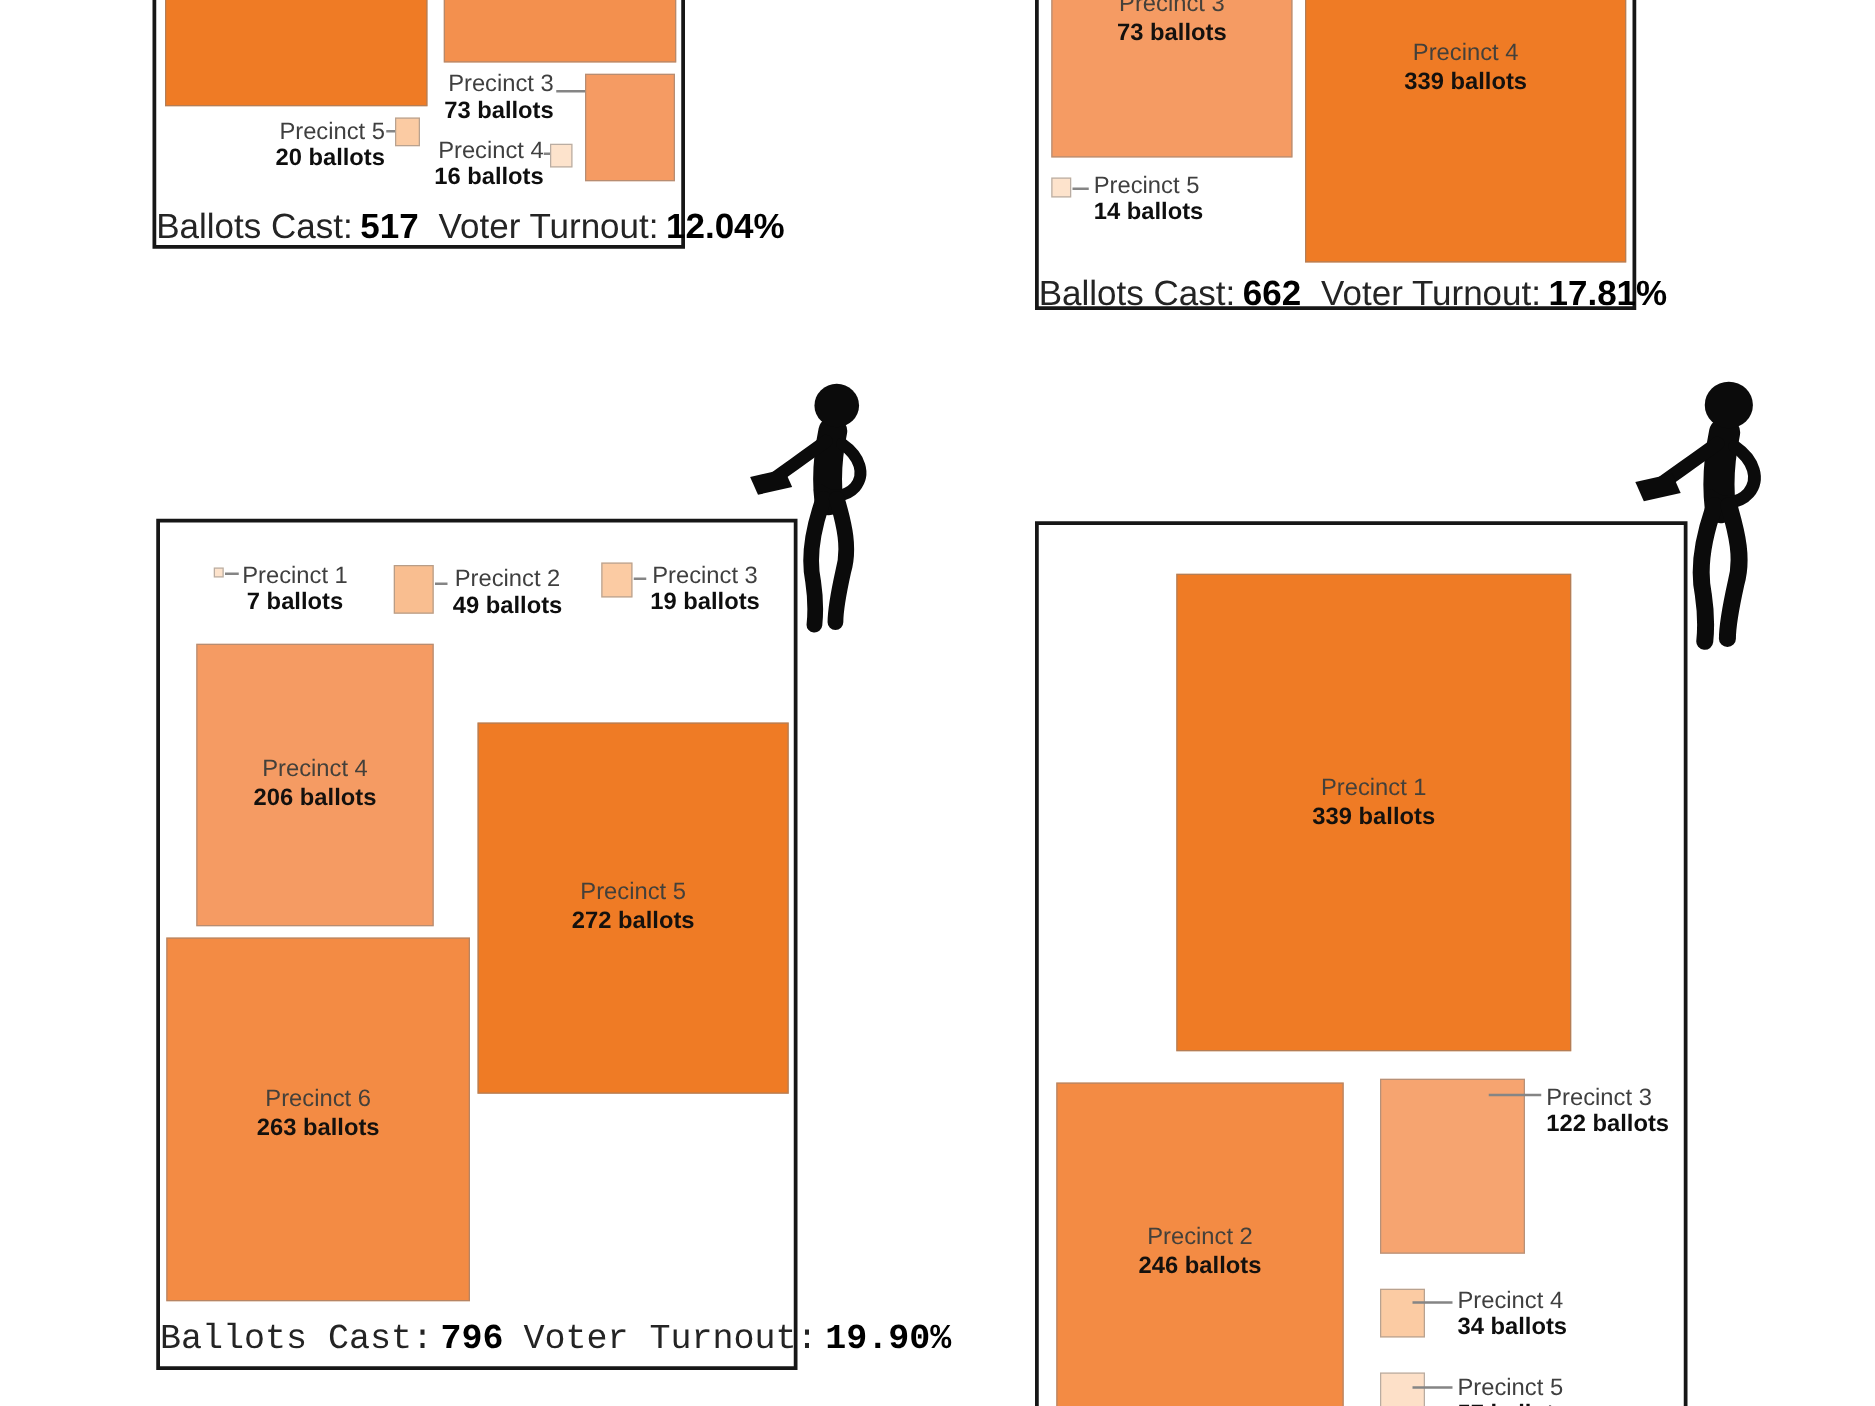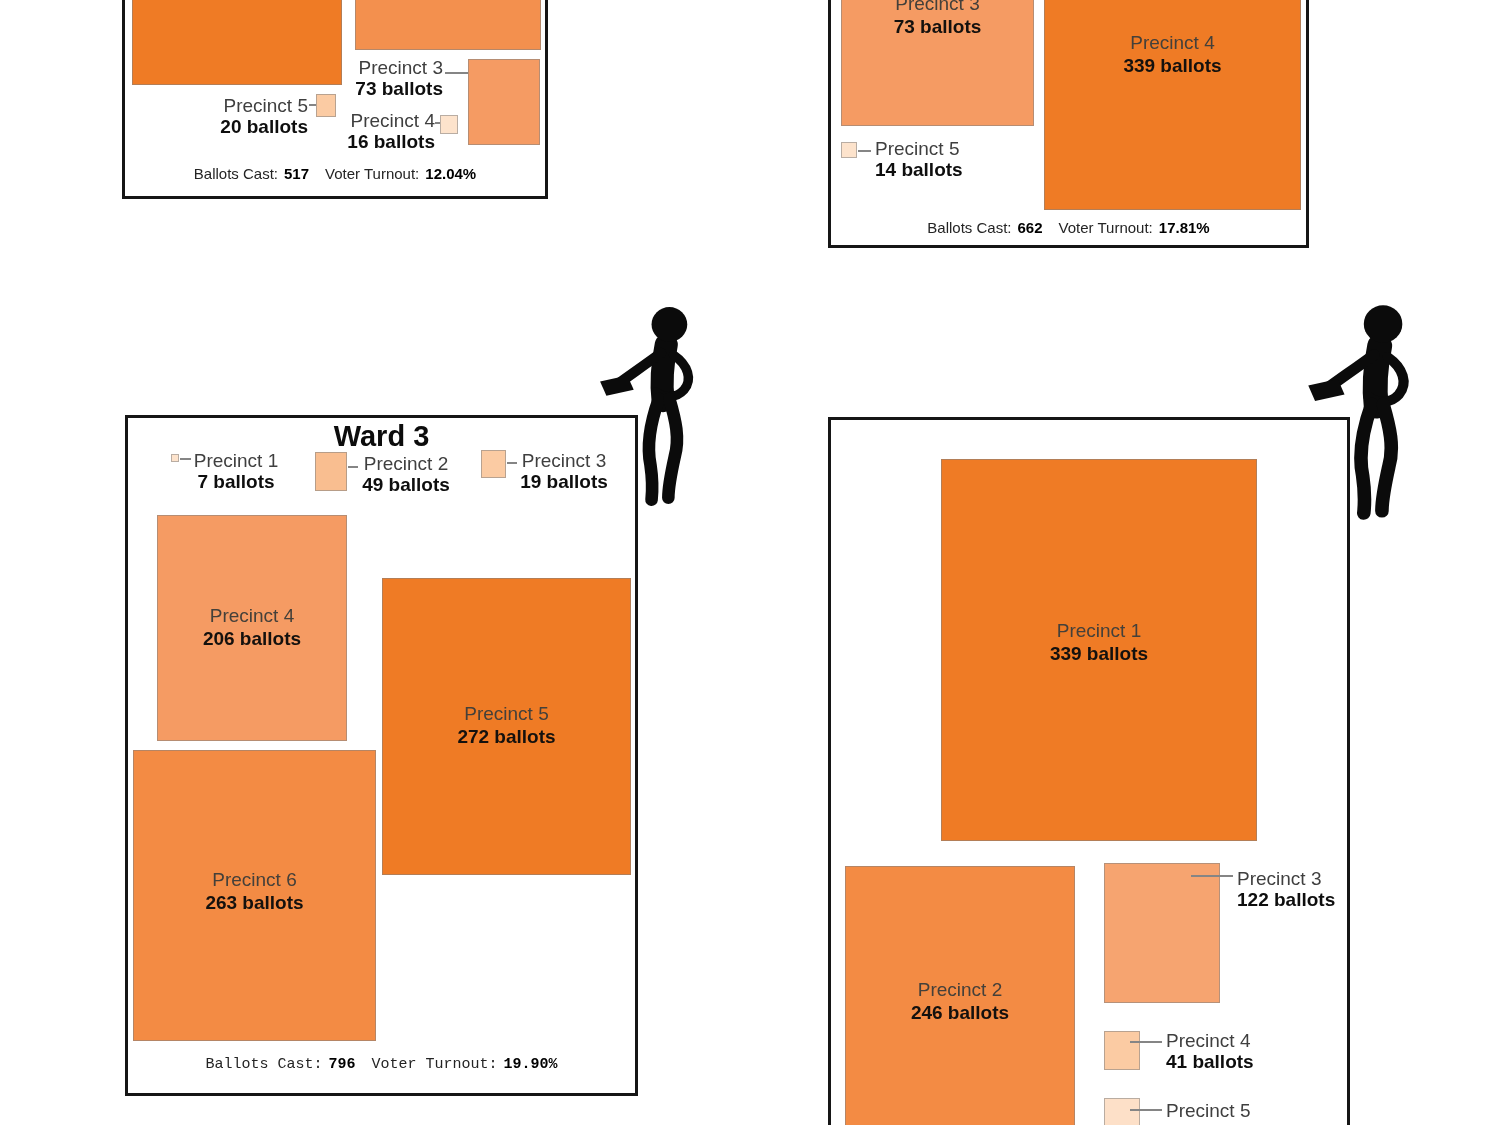--- a/index.html
+++ b/index.html
@@ -24,21 +24,21 @@
   .il .nm{color:#44403a;}
   .il .ct{font-weight:700;color:#14110e;}
   
   .co{position:absolute;line-height:21px;font-size:19px;}
   .co.right{text-align:right;}
   .co.left{text-align:left;}
   .co.center{text-align:center;}
   .co .nm{color:#3f3f3f;}
   .co .ct{font-weight:700;color:#0e0e0e;}
   .conn{position:absolute;height:0;border-top:2px solid #858585;}
-  .ft{position:absolute;left:0;right:0;text-align:center;font-size:15px;color:#242424;white-space:nowrap;}
+  .ft{position:absolute;left:0;right:0;text-align:center;font-size:28px;color:#242424;white-space:nowrap;}
   .ft b{color:#000;font-weight:800;margin-left:6px;}
   .ft .gap{display:inline-block;width:16px;}
   .wtitle{position:absolute;left:0;right:0;text-align:center;font-size:29px;font-weight:800;color:#0c0c0c;}
   .fig{position:absolute;}
 </style>
 </head>
 <body>
 
 <div class="panel" style="left:122px;top:-121px;width:426px;height:320px;">
   <div class="sq c-darkest" style="left:7px;top:0;width:210px;height:203px;"></div>
@@ -88,21 +88,20 @@
     <div class="nm">Precinct 5</div>
     <div class="ct">14 ballots</div>
   </div>
 
   <div class="ft" style="top:337px;text-align:center;">
     <span>Ballots Cast:</span><b>662</b><span class="gap"></span><span>Voter Turnout:</span><b>17.81%</b>
   </div>
 </div>
 
 <div class="panel" style="left:125px;top:415px;width:513px;height:681px;">
-  <div class="wtitle" style="top:2px;">Ward 3</div>
 
   <div class="sq c-pale" style="left:43px;top:36px;width:8px;height:8px;"></div>
   <div class="conn" style="left:52px;top:40px;width:11px;"></div>
   <div class="co center" style="left:62px;top:32px;width:92px;">
     <div class="nm">Precinct 1</div>
     <div class="ct">7 ballots</div>
   </div>
 
   <div class="sq c-light" style="left:187px;top:34px;width:32px;height:39px;"></div>
   <div class="conn" style="left:220px;top:48px;width:10px;"></div>
@@ -160,21 +159,21 @@
   <div class="conn" style="left:360px;top:455px;width:42px;"></div>
   <div class="co left" style="left:406px;top:448px;width:130px;">
     <div class="nm">Precinct 3</div>
     <div class="ct">122 ballots</div>
   </div>
 
   <div class="sq c-lighter" style="left:273px;top:611px;width:36px;height:39px;"></div>
   <div class="conn" style="left:299px;top:621px;width:32px;"></div>
   <div class="co left" style="left:335px;top:610px;width:130px;">
     <div class="nm">Precinct 4</div>
-    <div class="ct">41 ballots</div>
+    <div class="ct">34 ballots</div>
   </div>
 
   <div class="sq c-pale2" style="left:273px;top:678px;width:36px;height:40px;"></div>
   <div class="conn" style="left:299px;top:689px;width:32px;"></div>
   <div class="co left" style="left:335px;top:680px;width:130px;">
     <div class="nm">Precinct 5</div>
     <div class="ct">57 ballots</div>
   </div>
 </div>
 

